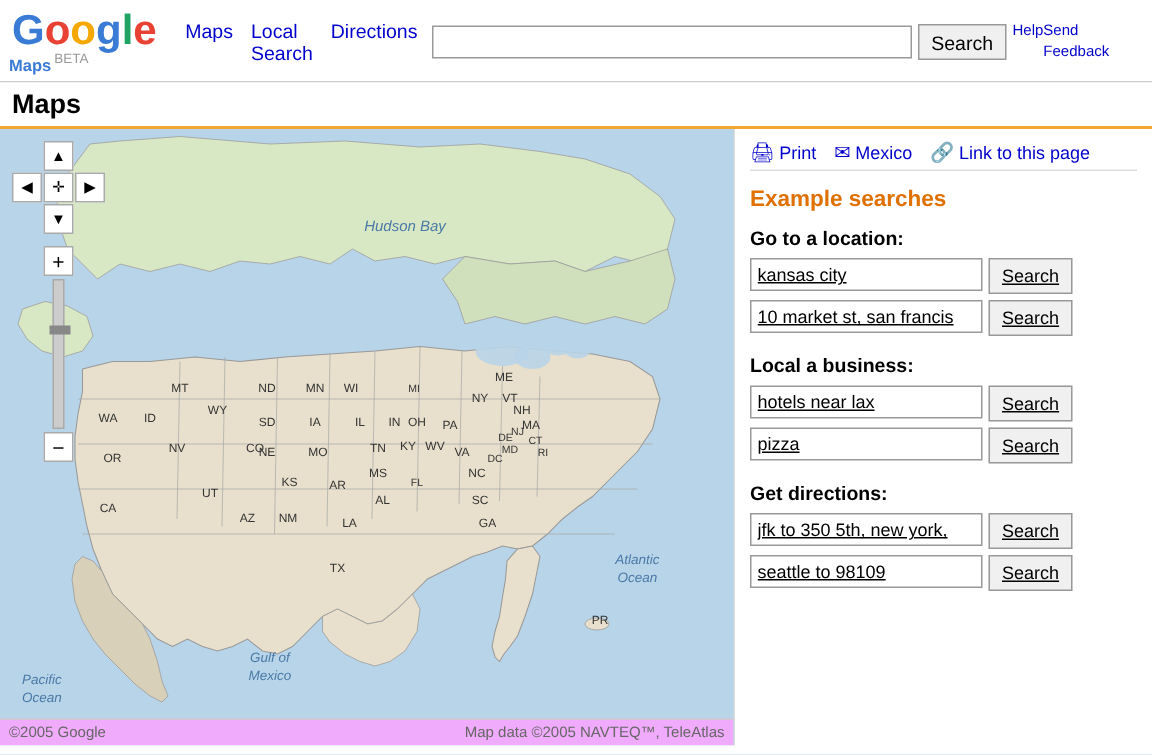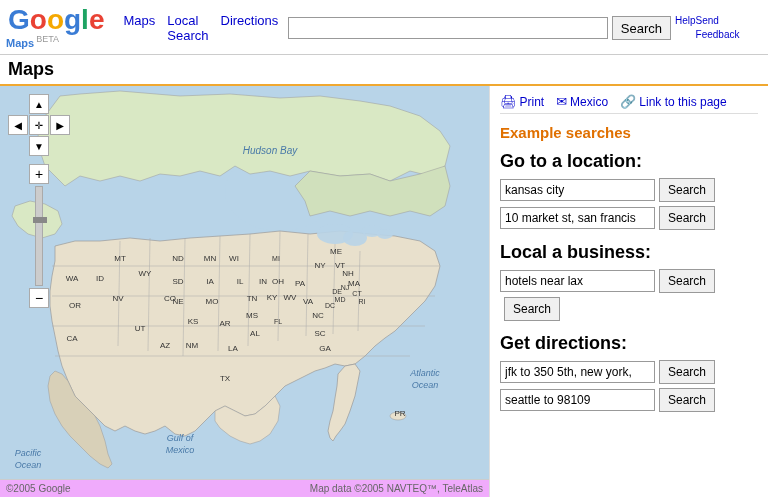--- a/index.html
+++ b/index.html
@@ -222,27 +222,28 @@
     #example-title {
       font-size: 15px;
       color: #e07000;
       font-weight: bold;
       margin-bottom: 10px;
     }
 
     .section-label {
       font-weight: bold;
       margin-bottom: 6px;
-      font-size: 18px;
+      font-size: 13px;
     }
 
     .search-row {
       display: flex;
-      align-items: center;
+      align-items: flex-start;
       margin-bottom: 4px;
+      text-decoration: underline;
     }
     .search-row input {
       width: 155px;
       height: 22px;
       border: 1px solid #999;
       padding: 2px 4px;
       font-size: 12px;
     }
     .search-row button {
       margin-left: 4px;
@@ -463,20 +464,21 @@
       </div>
     </div>
 
     <div class="section">
       <div class="section-label">Local a business:</div>
       <div class="search-row">
         <input type="text" value="hotels near lax" style="">
         <button>Search</button>
       </div>
       <div class="search-row">
+        <input type="text" value="pizza" style="">
         <button>Search</button>
       </div>
     </div>
 
     <div class="section">
       <div class="section-label">Get directions:</div>
       <div class="search-row">
         <input type="text" value="jfk to 350 5th, new york," style="">
         <button>Search</button>
       </div>

